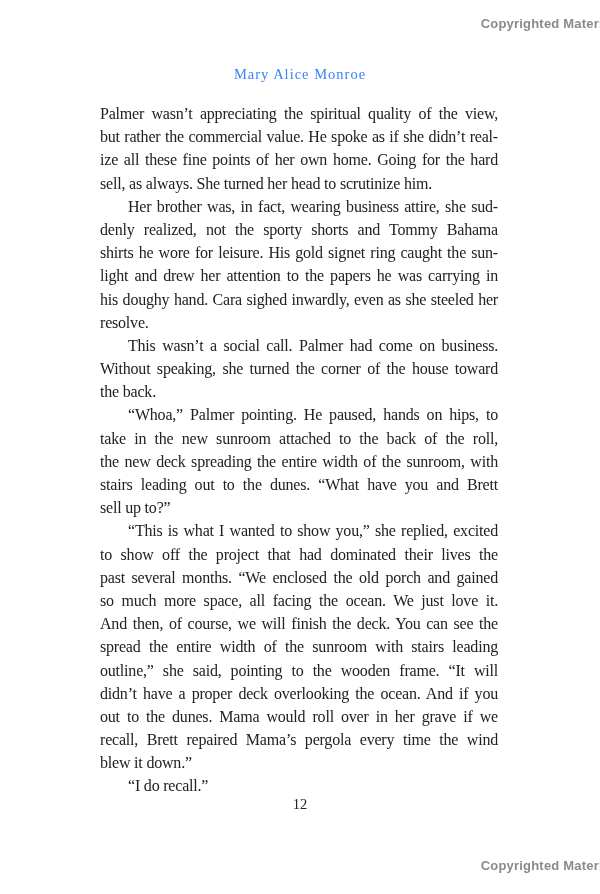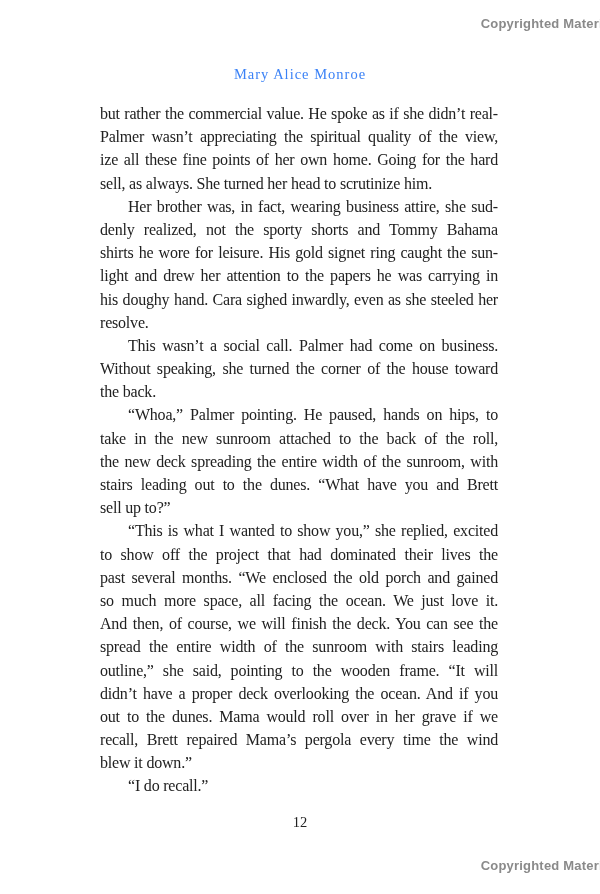--- a/index.html
+++ b/index.html
@@ -51,40 +51,40 @@
   .line {
     text-align: justify;
     text-align-last: justify;
     height: 23.2px;
     overflow: visible;
   }
   .line.last { text-align-last: left; }
   .line.indent { text-indent: 28px; }
   .page-number {
     position: absolute;
-    top: 814px;
+    top: 796px;
     left: 0;
     width: 100%;
     text-align: center;
     font-family: "Liberation Serif", serif;
     font-size: 14.5px;
   }
 </style>
 </head>
 <body>
 
 <div class="page">
   <div class="notice top" style="color: rgb(138, 138, 138);">Copyrighted Material</div>
 
   <div class="running-header" style="color: #3b82f6;">Mary Alice Monroe</div>
 
   <div class="body-text" style="color: rgb(33, 33, 33);">
       <div class="para">
+        <div class="line">Palmer wasn’t appreciating the spiritual quality of the view,</div>
         <div class="line">but rather the commercial value. He spoke as if she didn’t real-</div>
-        <div class="line">Palmer wasn’t appreciating the spiritual quality of the view,</div>
         <div class="line">ize all these fine points of her own home. Going for the hard</div>
         <div class="line last">sell, as always. She turned her head to scrutinize him.</div>
       </div>
       <div class="para">
         <div class="line indent">Her brother was, in fact, wearing business attire, she sud-</div>
         <div class="line">denly realized, not the sporty shorts and Tommy Bahama</div>
         <div class="line">shirts he wore for leisure. His gold signet ring caught the sun-</div>
         <div class="line">light and drew her attention to the papers he was carrying in</div>
         <div class="line">his doughy hand. Cara sighed inwardly, even as she steeled her</div>
         <div class="line last">resolve.</div>

